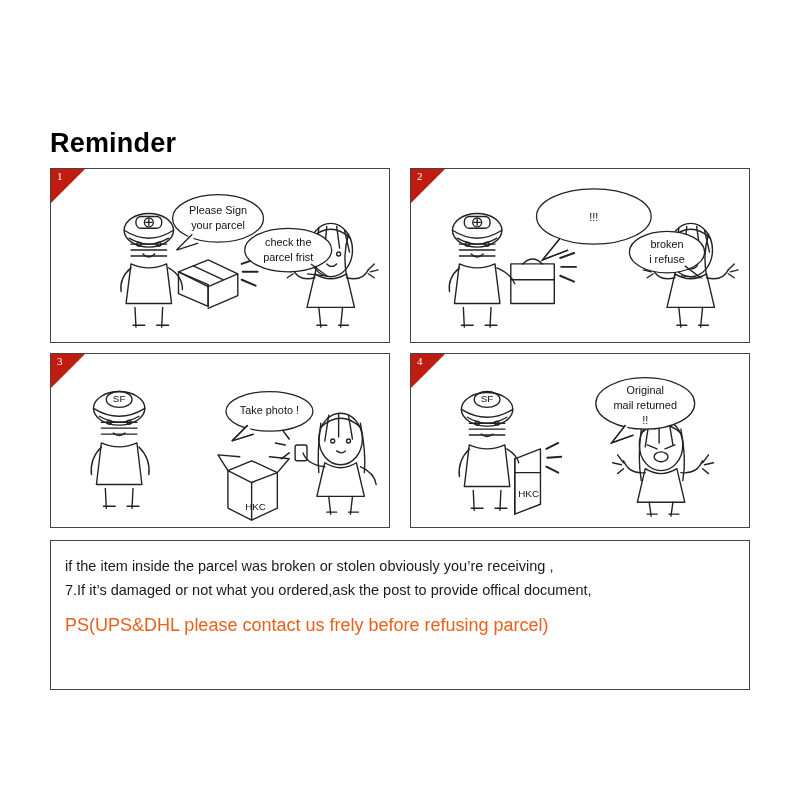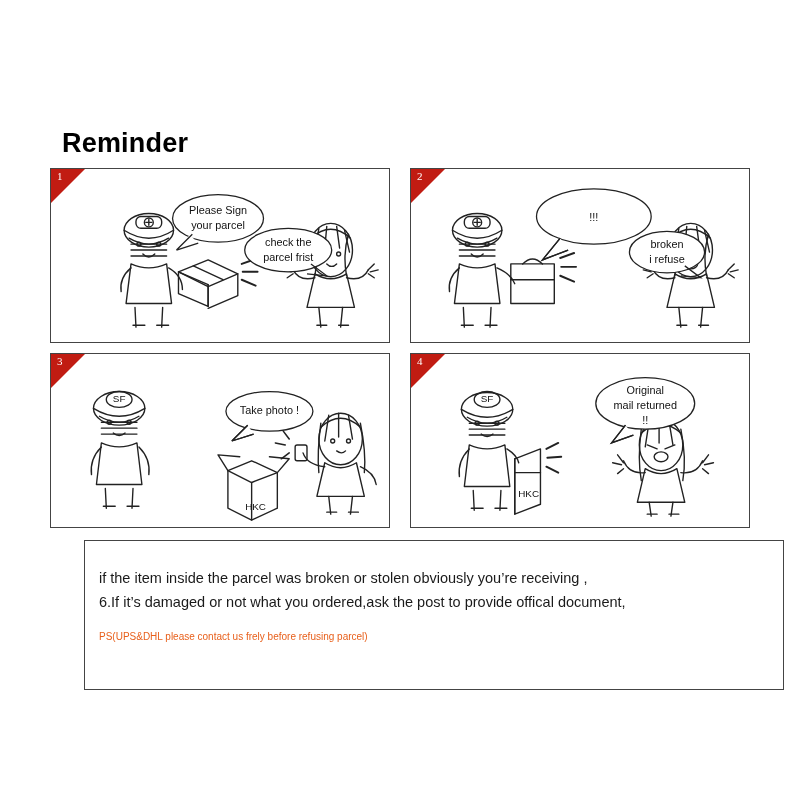--- a/index.html
+++ b/index.html
@@ -21,21 +21,20 @@
     width: 800px; height: 800px;
   }
   .title {
     position: absolute;
     left: 50px;
     top: 128px;
     font-size: 27px;
     font-weight: bold;
     color: #000;
     letter-spacing: 0.2px;
-    margin-left: 12px;
   }
   .panels {
     position: absolute;
     left: 50px;
     top: 168px;
     width: 700px;
   }
   .panel-row {
     display: flex;
     justify-content: space-between;
@@ -71,33 +70,32 @@
     width: 100%; height: 100%;
   }
   .note {
     position: absolute;
     left: 50px;
     top: 540px;
     width: 700px;
     height: 150px;
     border: 1px solid #444;
     box-sizing: border-box;
-    padding: 26px 14px 0 14px;
-    margin-left: 34px;
+    padding: 14px 14px 0 14px;
   }
   .note p {
     margin: 0 0 2px 0;
     font-size: 14.5px;
     line-height: 22px;
     color: #1a1a1a;
     white-space: pre;
   }
   .note .ps {
     color: #e8601c;
-    font-size: 10px;
+    font-size: 18px;
     margin-top: 13px;
   }
   .bubble-text {
     font-family: "Liberation Sans", sans-serif;
     font-size: 11px;
     fill: #111;
   }
   .bubble-text.small { font-size: 10px; }
   svg text { dominant-baseline: middle; }
 </style>
@@ -341,17 +339,17 @@
           <text class="bubble-text" x="236" y="38" text-anchor="middle">Original</text>
           <text class="bubble-text" x="236" y="53" text-anchor="middle">mail returned</text>
           <text class="bubble-text" x="236" y="68" text-anchor="middle">!!</text>
         </svg>
       </div>
     </div>
   </div>
 
   <div class="note">
     <p>if the item inside the parcel was broken or stolen obviously you’re receiving ,</p>
-    <p>6.If it’s damaged or not what you ordered,ask the post to provide offical document,</p>
+    <p>7.If it’s damaged or not what you ordered,ask the post to provide offical document,</p>
     <p class="ps">PS(UPS&amp;DHL please contact us frely before refusing parcel)</p>
   </div>
 
 </div>
 
 </body></html>

